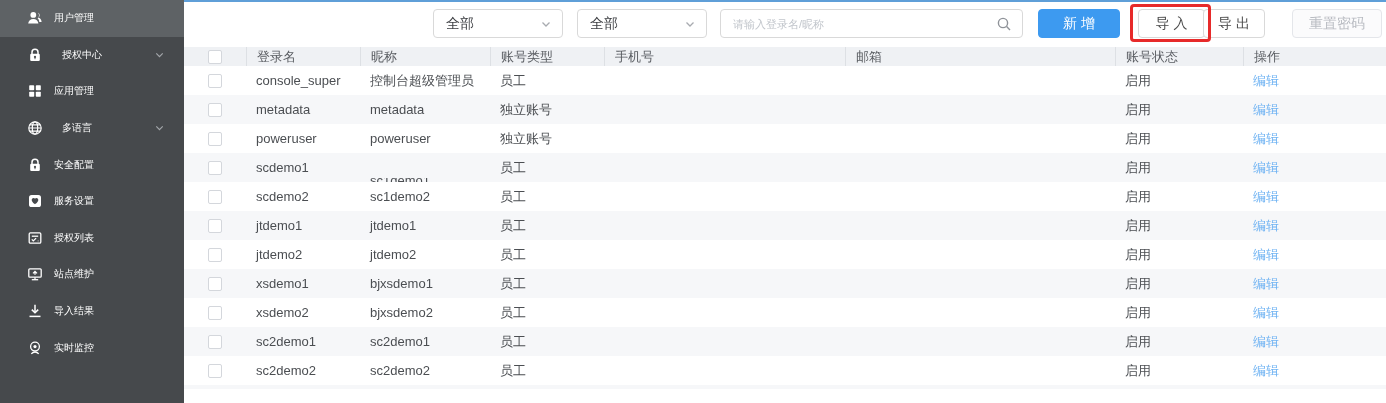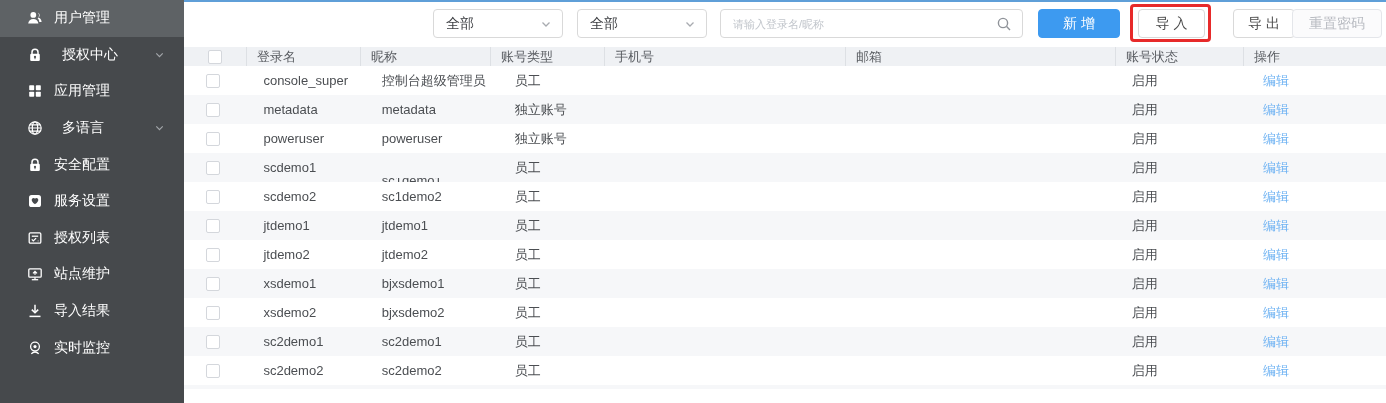--- a/index.html
+++ b/index.html
@@ -7,21 +7,21 @@
     font-family:"Liberation Sans","DejaVu Sans",sans-serif; background:#fff; }
   .app { display:flex; width:1386px; height:403px; }
 
   
   .sidebar { width:184px; min-width:184px; height:403px; background:#46494c; }
   .sb-item { height:36.6px; display:flex; align-items:center; padding-left:27px;
     position:relative; cursor:pointer; }
   .sb-item.active { background:#5e6265; }
   .sb-icon { width:16px; height:16px; display:inline-flex; flex:0 0 16px; }
   .sb-icon svg { width:16px; height:16px; }
-  .sb-label { color:#ffffff; font-size:14px; margin-left:11px; white-space:nowrap; }
+  .sb-label { color:#ffffff; font-size:10px; margin-left:11px; white-space:nowrap; }
   .sb-label.indent { margin-left:19px; }
   .sb-chev { position:absolute; right:19px; top:50%; transform:translateY(-50%);
     width:11px; height:11px; display:inline-flex; }
   .sb-chev svg { width:11px; height:11px; }
 
   
   .content { position:relative; flex:1; height:403px; background:#fff; }
   .topline { position:absolute; top:0; left:0; right:0; height:2px; background:#5f9fd8; }
 
   
@@ -43,33 +43,33 @@
   .search-ic { width:16px; height:16px; margin:0 10px 0 6px; display:inline-flex; cursor:pointer; }
   .search-ic svg { width:16px; height:16px; }
 
   .btn { position:absolute; top:9px; height:29px; border:1px solid #d9d9d9; border-radius:4px;
     background:#fff; color:#4a4a4a; font-size:14px; font-family:inherit; cursor:pointer;
     display:flex; align-items:center; justify-content:center; white-space:nowrap; }
   .btn.primary { background:#3d9af0; border-color:#3d9af0; color:#fff; }
   .btn.disabled { color:#b9bcc2; border-color:#e4e6ea; background:#fbfbfc; cursor:not-allowed; }
   #btn-add    { left:854px;  width:82px; }
   #btn-import { left:954px;  width:67px; }
-  #btn-export { left:1049px; width:62px; }
+  #btn-export { left:1019px; width:62px; }
   #btn-reset  { left:1108px; width:90px; }
   .annotation { position:absolute; left:946px; top:4px; width:81px; height:38px;
     border:3px solid #e72a2a; border-radius:4px; pointer-events:none; z-index:5; }
 
   
   .table { position:absolute; top:47px; left:0; width:1202px; }
   .thead { display:flex; height:19px; background:#eff1f4; }
   .th { display:flex; align-items:center; padding-left:10px; font-size:13px;
     color:#595c61; border-left:1px solid #dde0e4; overflow:hidden; white-space:nowrap; }
   .th:first-child { border-left:none; }
   .th.center, .td.center { justify-content:center; padding-left:0; }
-  .tr { display:flex; height:29px; background:#fff;gap:12px; }
+  .tr { display:flex; height:29px; background:#fff; }
   .tr.stripe { background:#f6f7f9; }
   .td { display:flex; align-items:center; padding-left:10px; font-size:13px;
     color:#4b4e52; overflow:hidden; white-space:nowrap; }
   .cb { width:14px; height:14px; border:1px solid #d4d7dc; border-radius:2px;
     background:#fff; display:inline-block; cursor:pointer; }
   .edit-link { color:#6fb3f3; font-size:13px; text-decoration:none; cursor:pointer; }
   .stripe-tail { height:4px; background:#f6f7f9; }
 </style>
 </head>
 <body>

